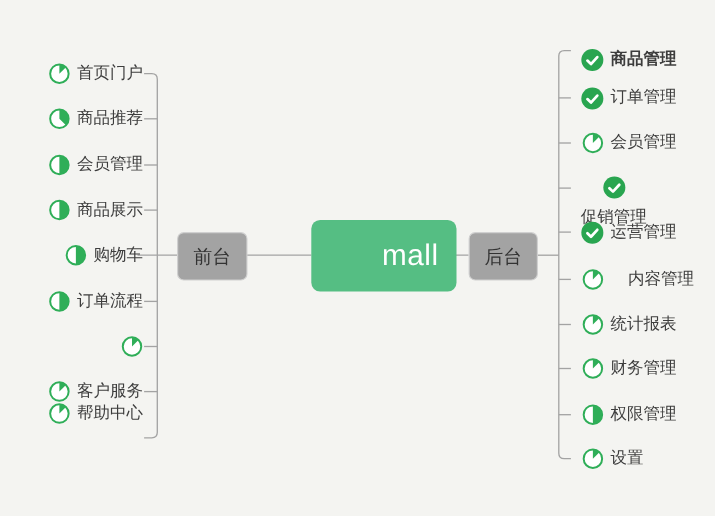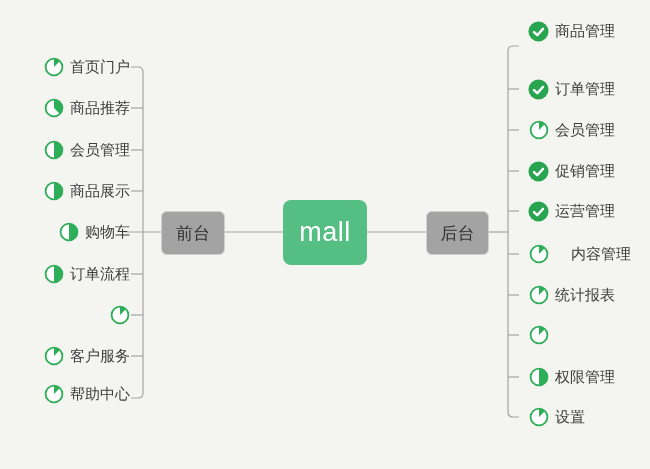--- a/index.html
+++ b/index.html
@@ -24,21 +24,21 @@
     border:1px solid var(--border,#d0d0d0);border-radius:6px;
     display:flex;align-items:center;justify-content:center;
     font-size:17px;color:var(--branch-text,#333333);
   }
   #front-node{left:161px;top:211px;width:62px;height:42px;}
   #back-node{left:426px;top:211px;width:61px;height:42px;text-align:right;}
   #root-node{
     position:absolute;left:283px;top:200px;width:84px;height:65px;
     background:var(--green,#55be83);border-radius:8px;
     display:flex;align-items:center;justify-content:center;
-    color:#ffffff;font-size:27px;letter-spacing:0.5px;
+    color:#ffffff;font-size:27px;letter-spacing:0.5px;padding-left:48px;
   }
 </style>
 </head>
 <body>
 
 <div id="canvas" style="--bg: #f4f4f1; --green: #55be83; --text: #3d3d3d; --border: #d0d0d0; --branch-text: #333333;">
   <svg id="connectors">
       <path d="M131 67 H138 Q143 67 143 72 V393 Q143 398 138 398 H131" fill="none" stroke="#a3a3a3" stroke-width="1.2"></path>
       <path d="M131 108 H143" fill="none" stroke="#a3a3a3" stroke-width="1.2"></path>
       <path d="M131 150 H143" fill="none" stroke="#a3a3a3" stroke-width="1.2"></path>
@@ -126,32 +126,32 @@
       </div>
       <div class="node-row left" style="top: 345px;">
         <span class="marker">
           <svg width="20" height="20" viewBox="0 0 20 20">
             <circle cx="10" cy="10" r="8.4" fill="#ffffff" stroke="#2fae58" stroke-width="1.8"></circle>
             <path d="M10 10 L10 1.6 A8.4 8.4 0 0 1 15.94 4.06 Z" fill="#2fae58"></path>
           </svg>
         </span>
         <span class="topic-label">客户服务</span>
       </div>
-      <div class="node-row left" style="top: 383px;">
+      <div class="node-row left" style="top: 365px;">
         <span class="marker">
           <svg width="20" height="20" viewBox="0 0 20 20">
             <circle cx="10" cy="10" r="8.4" fill="#ffffff" stroke="#2fae58" stroke-width="1.8"></circle>
             <path d="M10 10 L10 1.6 A8.4 8.4 0 0 1 15.94 4.06 Z" fill="#2fae58"></path>
           </svg>
         </span>
         <span class="topic-label">帮助中心</span>
       </div>
     </div>
   <div id="right-items">
-      <div class="node-row right" style="top: 20px;">
+      <div class="node-row right" style="top: 43px; font-weight: bold;">
         <span class="marker">
           <svg width="21" height="21" viewBox="0 0 22 22">
             <circle cx="11" cy="11" r="10.5" fill="#29a550"></circle>
             <polyline points="6.3,11.6 9.7,14.9 15.7,8.3" fill="none" stroke="#ffffff" stroke-width="2.6" stroke-linecap="round" stroke-linejoin="round"></polyline>
           </svg>
         </span>
         <span class="topic-label">商品管理</span>
       </div>
       <div class="node-row right" style="top: 78px;">
         <span class="marker">
@@ -164,21 +164,21 @@
       </div>
       <div class="node-row right" style="top: 119px;">
         <span class="marker">
           <svg width="20" height="20" viewBox="0 0 20 20">
             <circle cx="10" cy="10" r="8.4" fill="#ffffff" stroke="#2fae58" stroke-width="1.8"></circle>
             <path d="M10 10 L10 1.6 A8.4 8.4 0 0 1 15.94 4.06 Z" fill="#2fae58"></path>
           </svg>
         </span>
         <span class="topic-label">会员管理</span>
       </div>
-      <div class="node-row right" style="top: 160px;">
+      <div class="node-row right" style="top: 160px; flex-direction: column;">
         <span class="marker">
           <svg width="21" height="21" viewBox="0 0 22 22">
             <circle cx="11" cy="11" r="10.5" fill="#29a550"></circle>
             <polyline points="6.3,11.6 9.7,14.9 15.7,8.3" fill="none" stroke="#ffffff" stroke-width="2.6" stroke-linecap="round" stroke-linejoin="round"></polyline>
           </svg>
         </span>
         <span class="topic-label">促销管理</span>
       </div>
       <div class="node-row right" style="top: 200px;">
         <span class="marker">
@@ -207,20 +207,21 @@
         </span>
         <span class="topic-label">统计报表</span>
       </div>
       <div class="node-row right" style="top: 324px;">
         <span class="marker">
           <svg width="20" height="20" viewBox="0 0 20 20">
             <circle cx="10" cy="10" r="8.4" fill="#ffffff" stroke="#2fae58" stroke-width="1.8"></circle>
             <path d="M10 10 L10 1.6 A8.4 8.4 0 0 1 15.94 4.06 Z" fill="#2fae58"></path>
           </svg>
         </span>
+        <span class="topic-label">财务管理</span>
       </div>
       <div class="node-row right" style="top: 366px;">
         <span class="marker">
           <svg width="20" height="20" viewBox="0 0 20 20">
             <circle cx="10" cy="10" r="8.4" fill="#ffffff" stroke="#2fae58" stroke-width="1.8"></circle>
             <path d="M10 10 L10 1.6 A8.4 8.4 0 0 1 10.00 18.40 Z" fill="#2fae58"></path>
           </svg>
         </span>
         <span class="topic-label">权限管理</span>
       </div>

